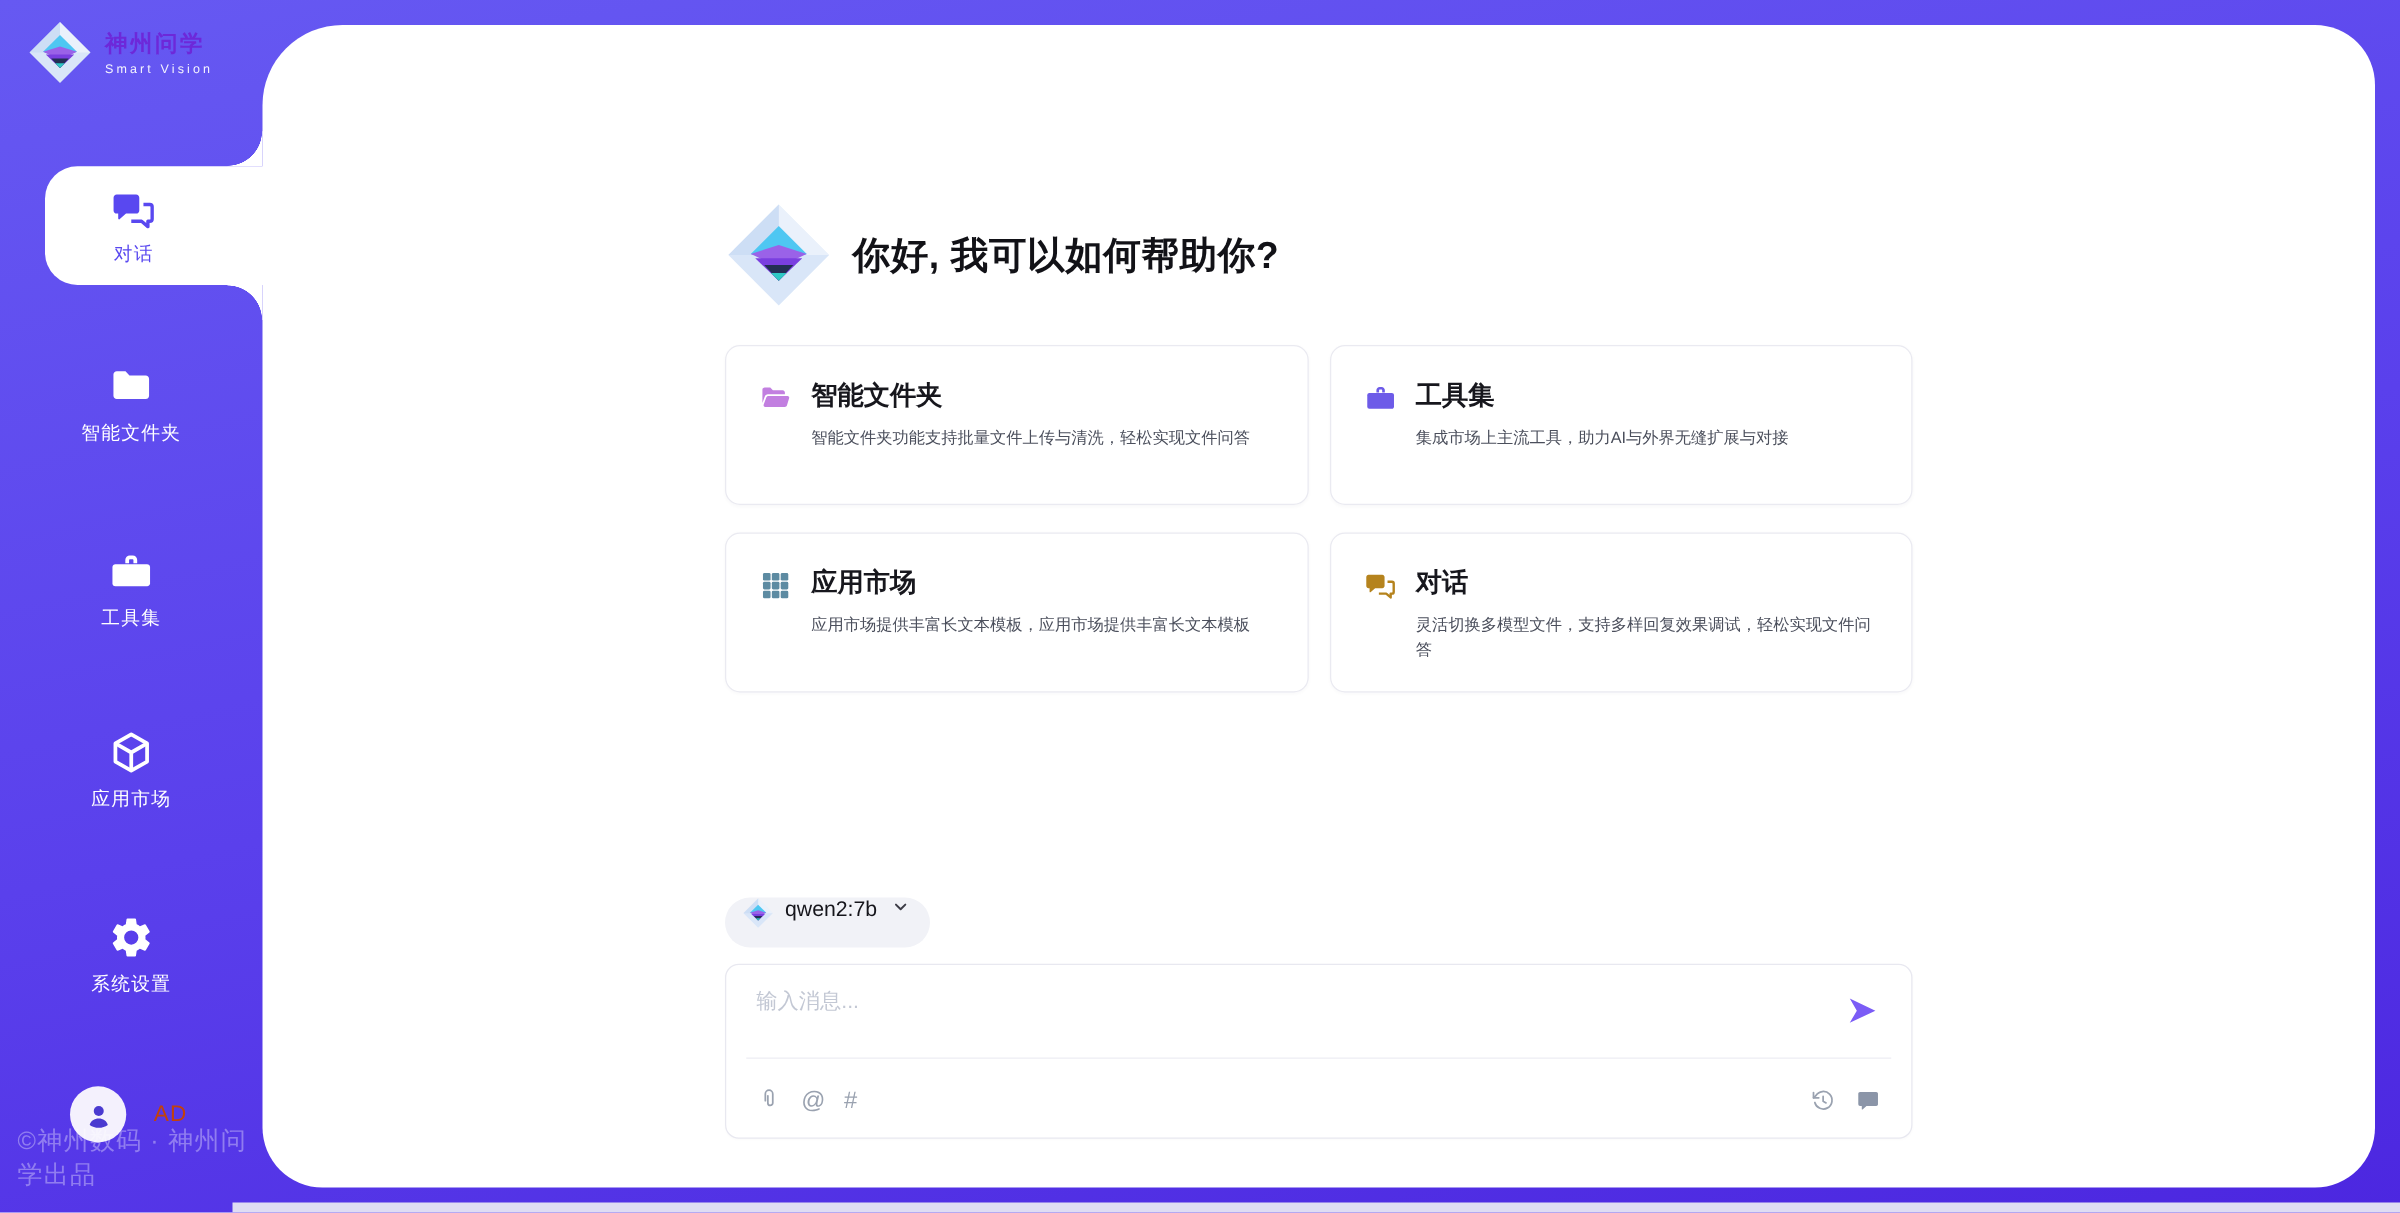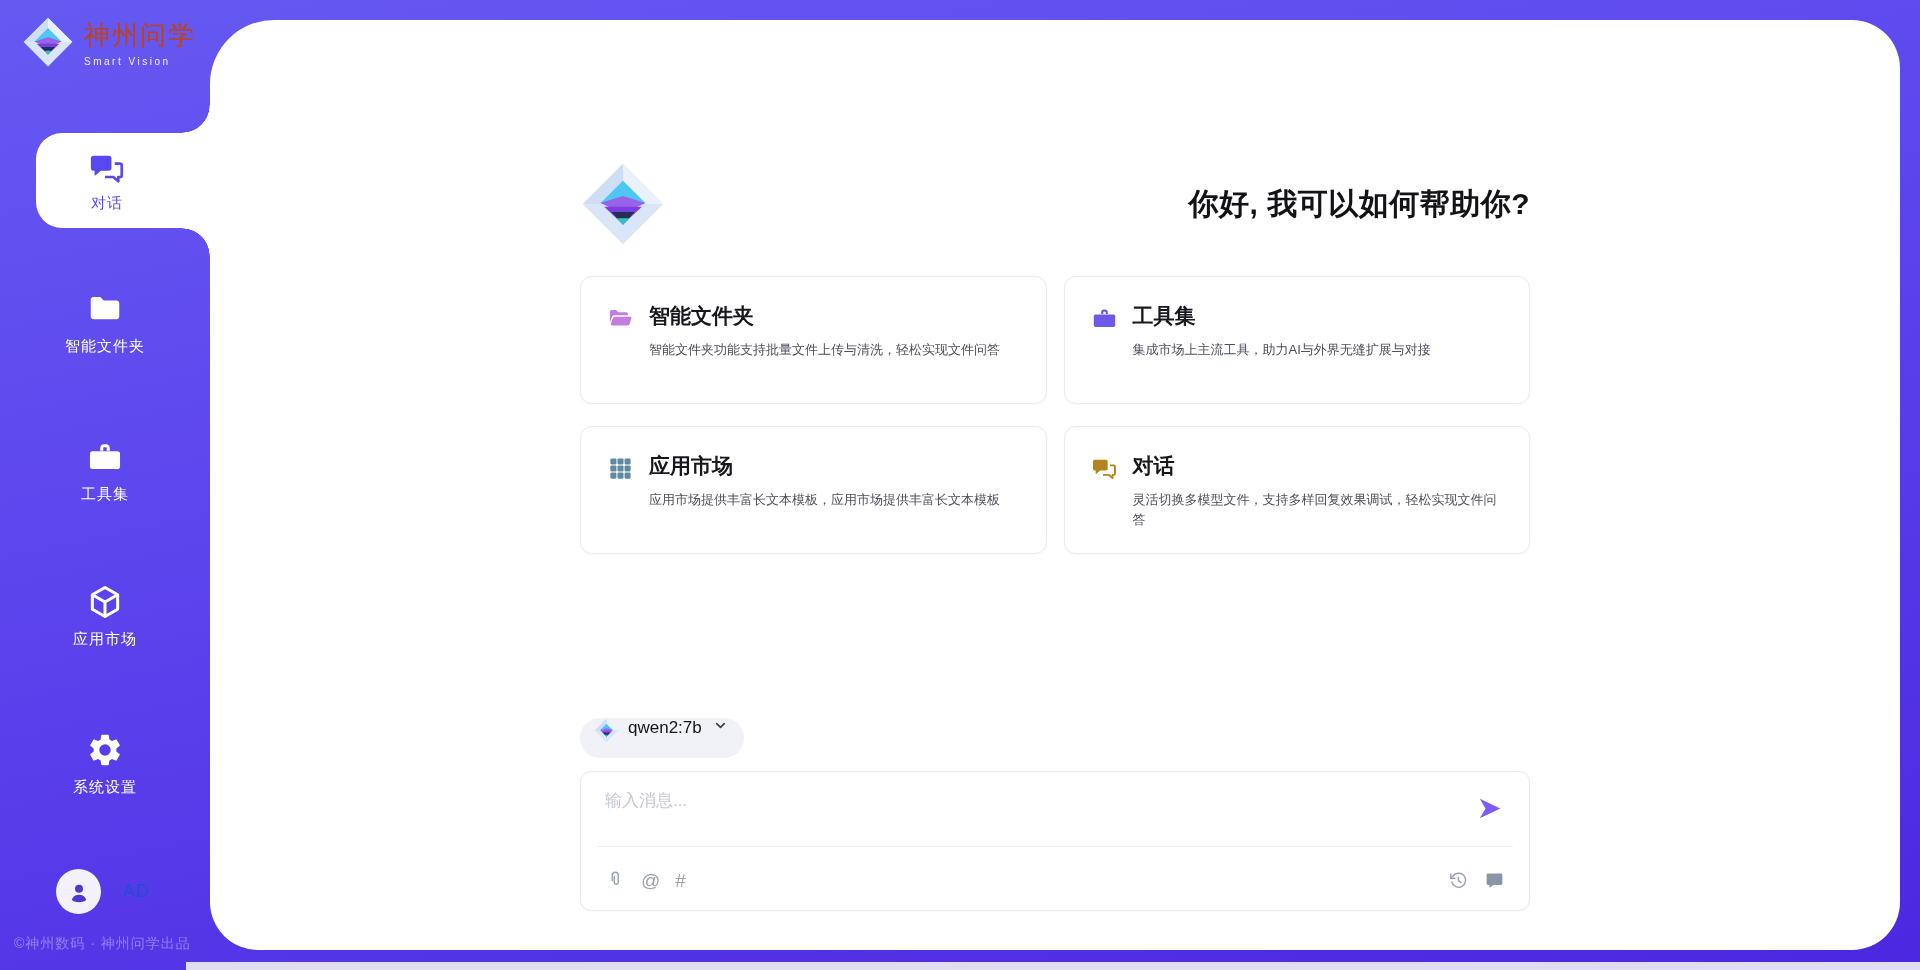--- a/index.html
+++ b/index.html
@@ -11,21 +11,21 @@
   }
   svg { display:block; }
 
   
   .bottom-strip { position:absolute; left:186px; right:0; bottom:0; height:8px; background:#dfddf3; z-index:5; }
 
   
   .sidebar { position:absolute; left:0; top:0; width:210px; height:970px; z-index:1; }
   .brand { position:absolute; left:22px; top:16px; display:flex; align-items:center; gap:10px; }
   .gem52 { width:52px; height:52px; }
-  .brand-title { color:#c2410c; font-size:26px; font-weight:normal; letter-spacing:2px; }
+  .brand-title { color:#6d28d9; font-size:18px; font-weight:bold; letter-spacing:2px; }
   .brand-sub { color:rgba(255,255,255,.92); font-size:10px; letter-spacing:2.5px; margin-top:3px; }
 
   .nav-item { position:absolute; left:0; width:210px; display:flex; flex-direction:column; align-items:center; cursor:pointer; }
   .nav-item .nicon { width:38px; height:38px; color:#fff; }
   .nav-item .nlabel { margin-top:9px; color:#fff; font-size:15px; letter-spacing:1px; }
 
   
   .active-tab {
     position:absolute; left:36px; top:133px; width:180px; height:95px;
     background:#fff; border-radius:26px 0 0 26px; z-index:3;
@@ -34,29 +34,29 @@
   }
   .active-tab .nicon { width:38px; height:38px; color:#5948f0; }
   .active-tab .nlabel { margin-top:7px; color:#5948f0; font-size:15px; letter-spacing:1px; }
   .fillet { position:absolute; width:28px; height:28px; z-index:3; }
   .fillet-top { left:182px; top:105px; background:radial-gradient(circle 28px at 0 0, rgba(0,0,0,0) 0 27.4px, #fff 27.8px); }
   .fillet-bottom { left:182px; top:228px; background:radial-gradient(circle 28px at 0 100%, rgba(0,0,0,0) 0 27.4px, #fff 27.8px); }
 
   .user-row { position:absolute; left:56px; top:869px; display:flex; align-items:center; gap:22px; cursor:pointer; }
   .avatar { width:45px; height:45px; border-radius:50%; background:#f4f1fd; display:flex; align-items:center; justify-content:center; }
   .avatar svg { width:26px; height:26px; color:#4a3ad0; }
-  .user-name { color:#1d4ed8; font-size:18px; letter-spacing:1px; }
-  .copyright { position:absolute; left:14px; bottom:17px; color:rgba(255,255,255,.35); font-size:14px; letter-spacing:1px; }
+  .user-name { color:#c2410c; font-size:18px; letter-spacing:1px; }
+  .copyright { position:absolute; left:14px; bottom:17px; color:rgba(255,255,255,.35); font-size:20px; letter-spacing:1px; }
 
   
   .panel {
     position:absolute; left:210px; top:20px; right:20px; bottom:20px;
     background:#fff; border-radius:64px 48px 48px 48px; z-index:2;
   }
-  .greeting-row { position:absolute; top:141px; left:50%; transform:translateX(-50%); width:950px; display:flex; align-items:center; gap:16px;justify-content:space-between; }
+  .greeting-row { position:absolute; top:141px; left:50%; transform:translateX(-50%); width:950px; display:flex; align-items:center; gap:16px; }
   .gem84 { width:86px; height:86px; }
   .greeting-text { font-size:30px; font-weight:bold; color:#121217; letter-spacing:.5px; }
 
   .cards { position:absolute; top:256px; left:50%; transform:translateX(-50%); width:950px;
     display:grid; grid-template-columns:1fr 1fr; column-gap:17px; row-gap:22px; }
   .card {
     height:128px; background:#fff; border:1px solid #eaeaf1; border-radius:12px;
     padding:25px 26px; display:flex; gap:15px; align-items:flex-start; cursor:pointer;
     box-shadow:0 1px 3px rgba(25,25,60,.03);
   }

